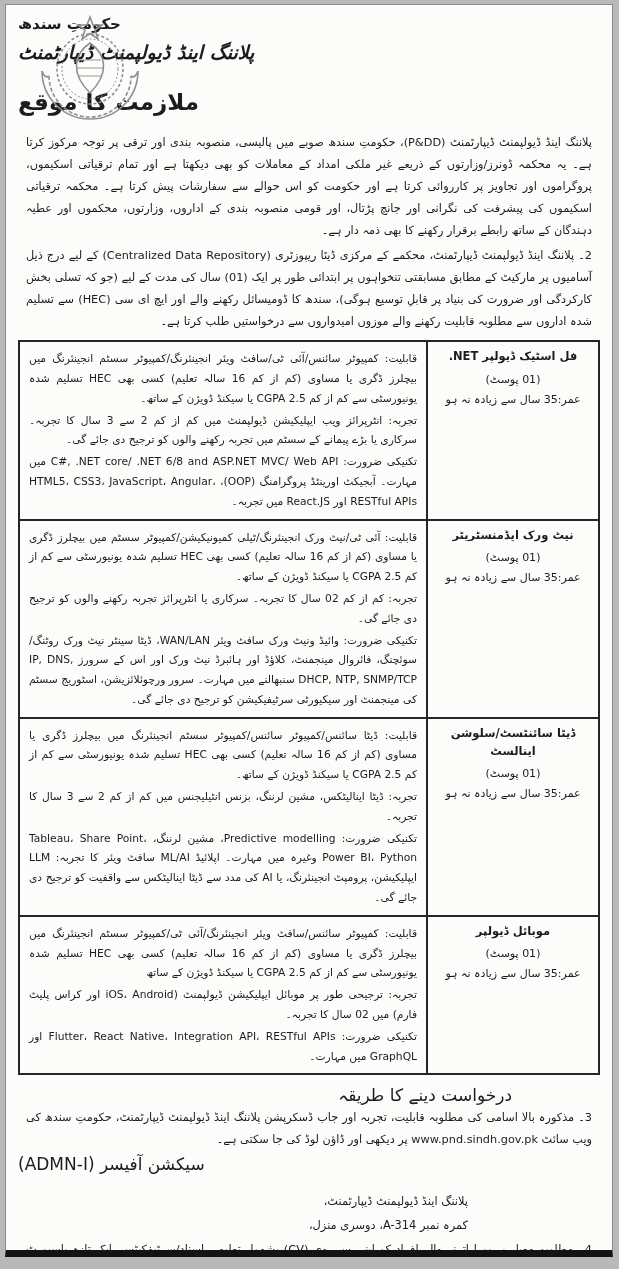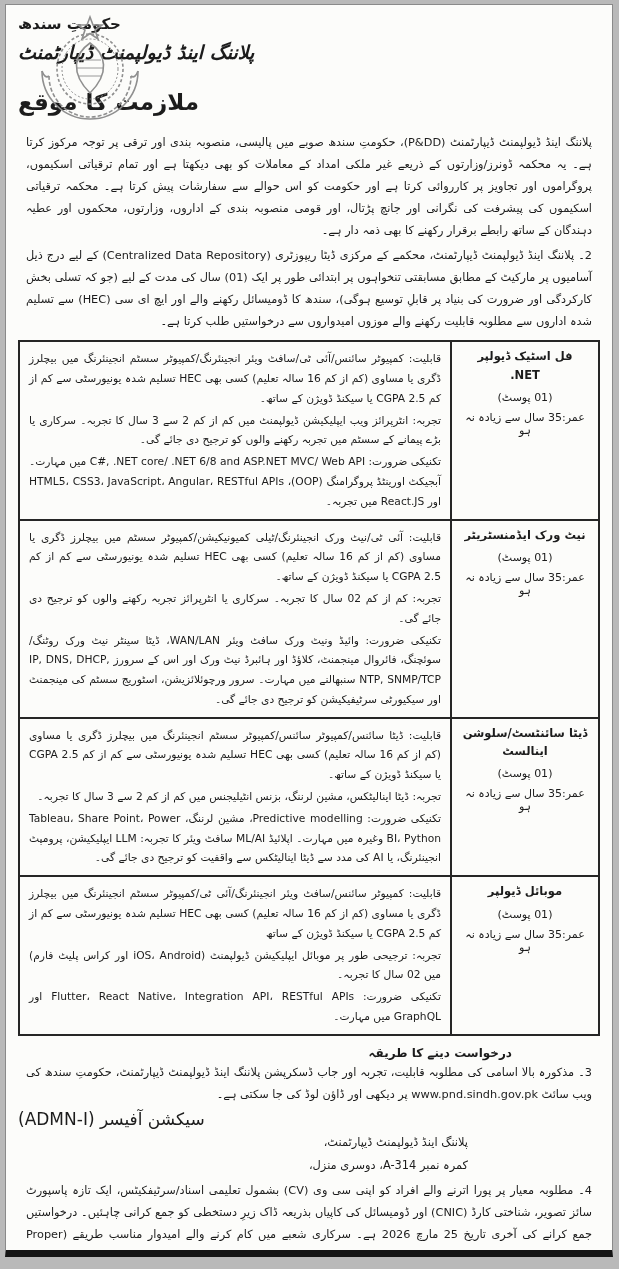--- a/index.html
+++ b/index.html
@@ -29,35 +29,35 @@
   .intro p {
     font-size:11.3px; line-height:1.95; text-align:justify; margin:3px 8px;
   }
   
   table.jobs {
     width:100%; border-collapse:collapse; margin-top:7px;
   }
   table.jobs td {
     border:2px solid #262626; vertical-align:top; padding:5px 9px;
   }
-  td.pos-cell { width:148px; text-align:center; padding-top:12px; }
+  td.pos-cell { width:172px; text-align:center; padding-top:12px; }
   .pos-title { font-size:11.5px; font-weight:bold; line-height:1.6; }
   .pos-posts { font-size:11px; margin-top:7px; }
   .pos-age   { font-size:11px; margin-top:7px; }
   td.det-cell p {
     font-size:10.7px; line-height:1.85; text-align:justify; margin:2px 0;
   }
   
   .apply-heading {
-    font-size:12px; font-weight:bold; text-align:right;
+    font-size:17px; font-weight:normal; text-align:right;
     margin:10px 88px 1px 0;
   }
   .apply p.pt { font-size:11.3px; line-height:1.95; text-align:justify; margin:2px 8px; }
   .officer-line { font-size:17px; margin:3px 98px 2px 0; text-align:left; }
-  .address { margin:2px 132px 0 0; text-align:right; font-size:11.4px; line-height:2.05; }
+  .address { margin:16px 132px 0 0; text-align:right; font-size:11.4px; line-height:2.05; }
 </style>
 </head>
 <body>
 
 <div class="page">
 
   <div class="header">
     <svg class="crest" viewBox="0 0 132 108" fill="none" stroke="#8f8f8f" stroke-width="1.6">
       <polygon points="66,4 69,12 78,12 71,17 74,26 66,20.5 58,26 61,17 54,12 63,12"></polygon>
       <ellipse cx="66" cy="56" rx="33" ry="35" stroke-dasharray="3,2.2"></ellipse>

